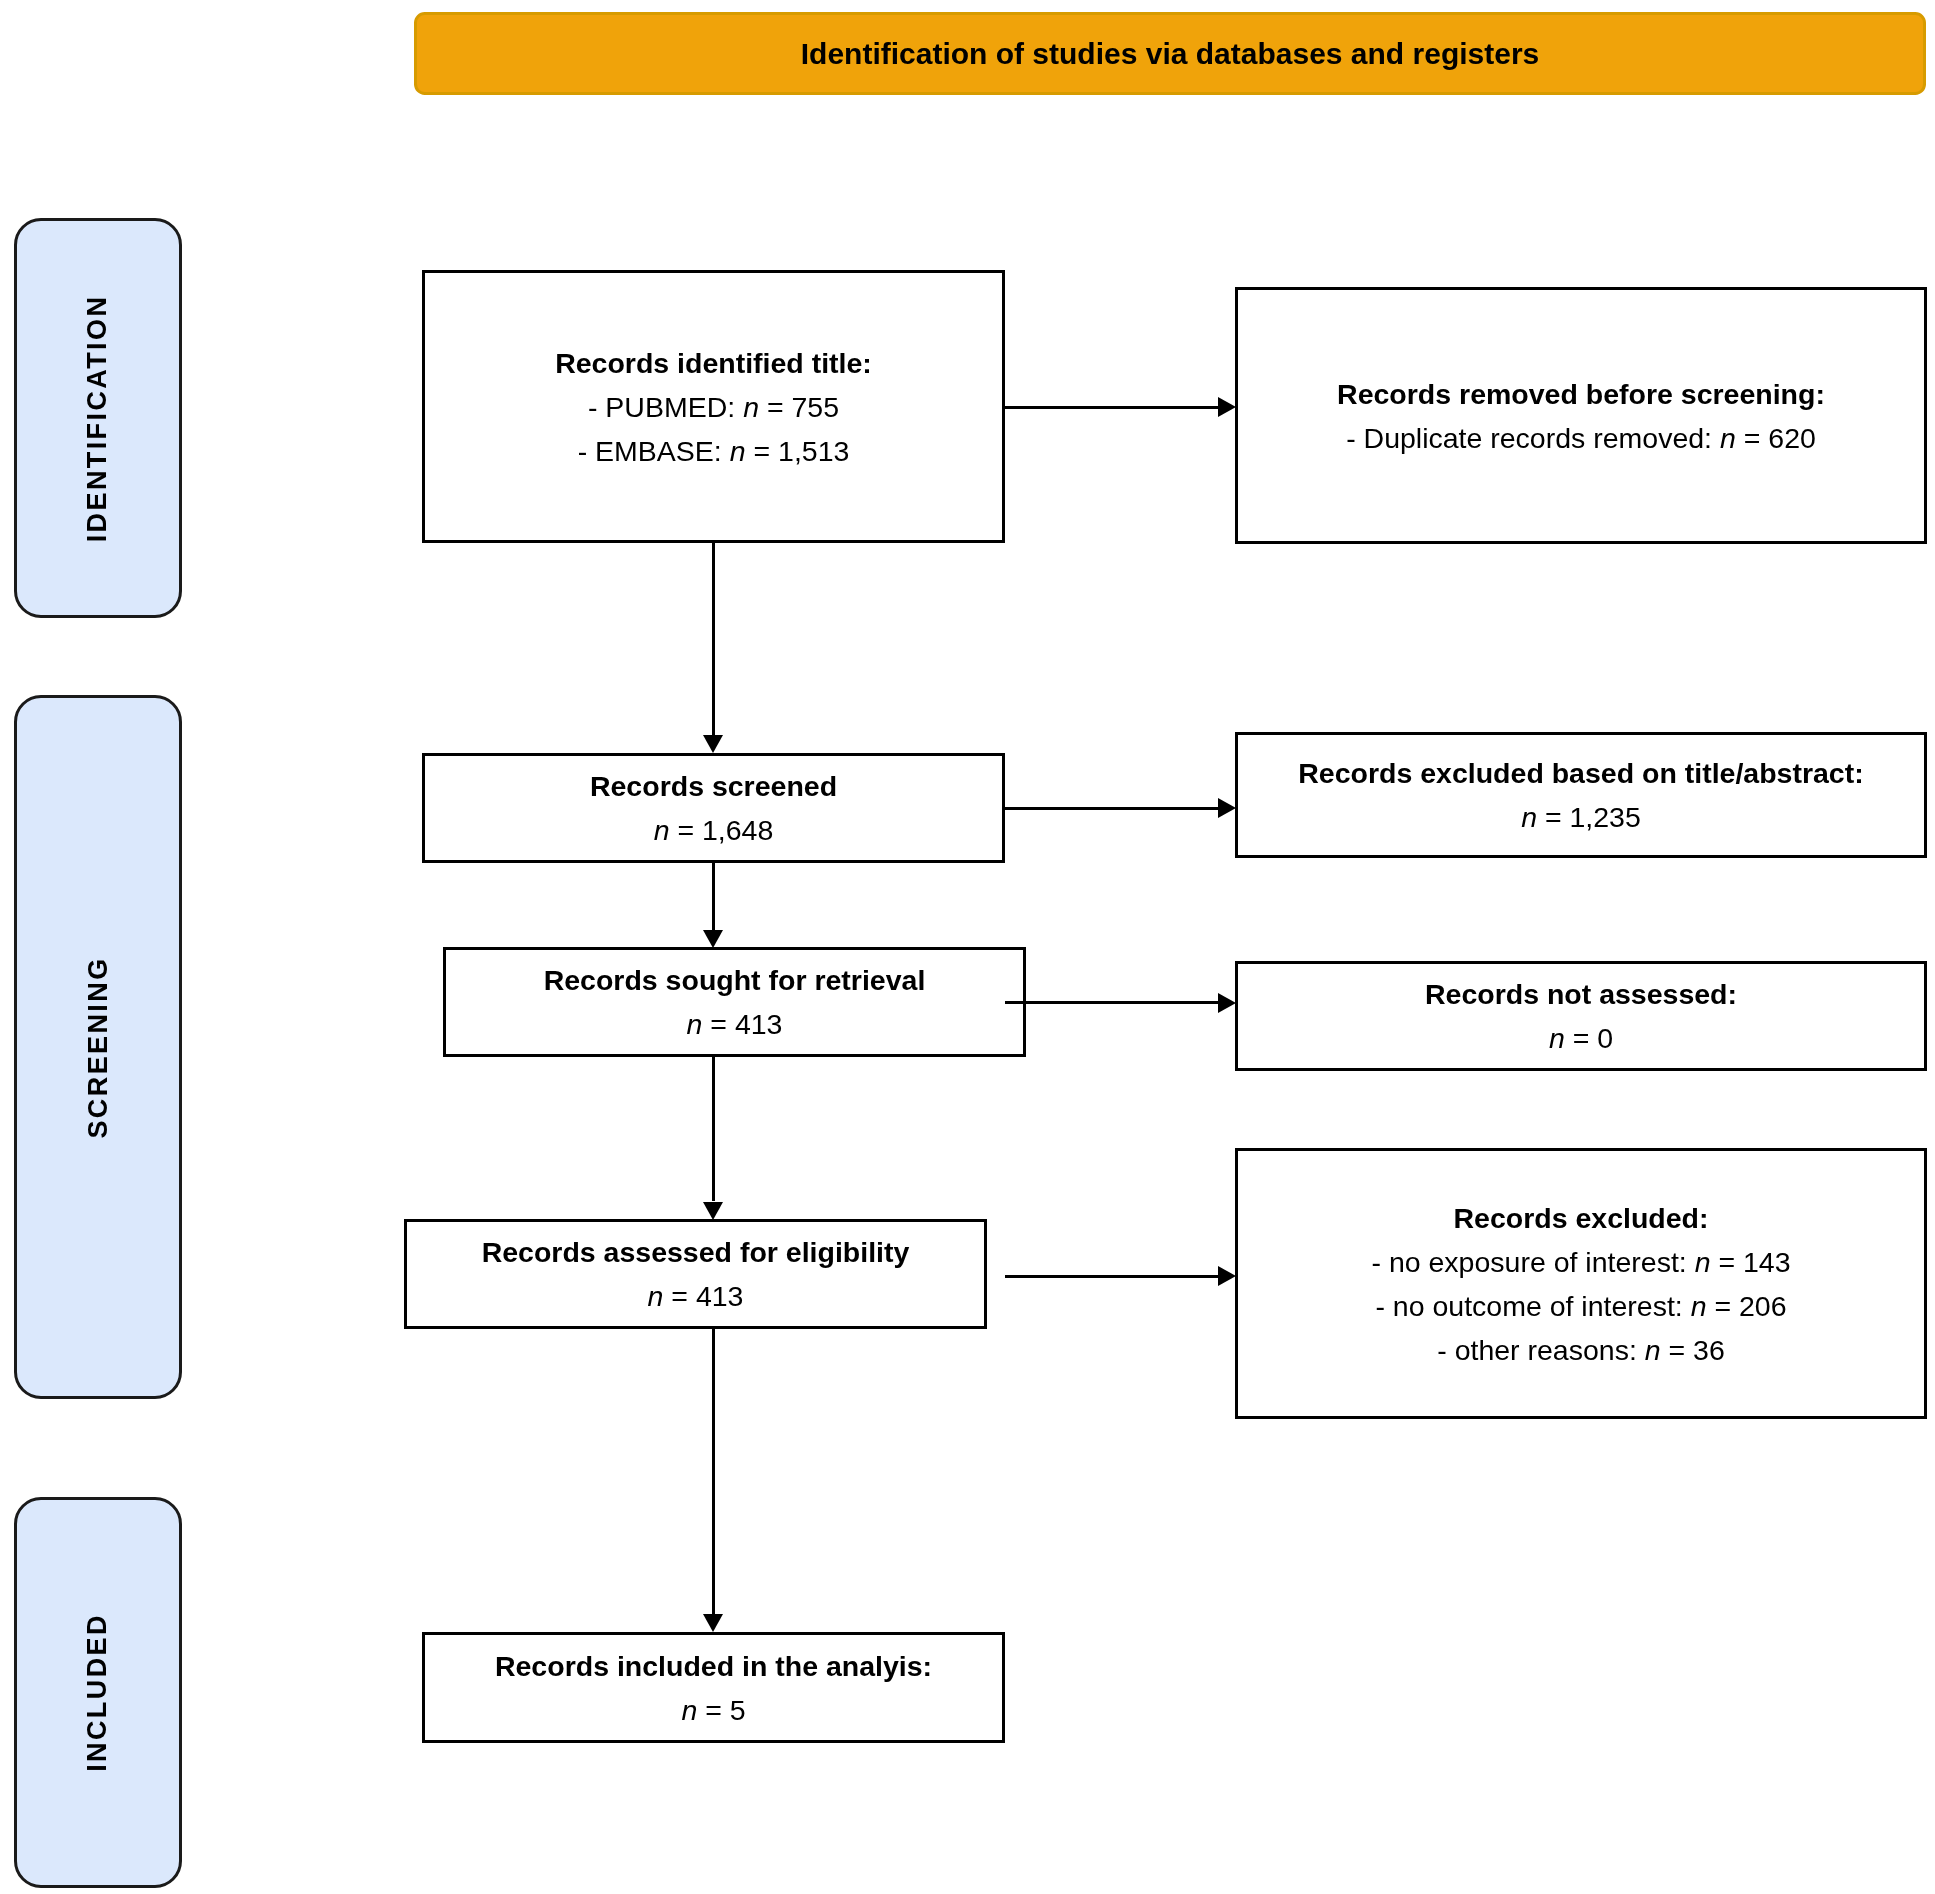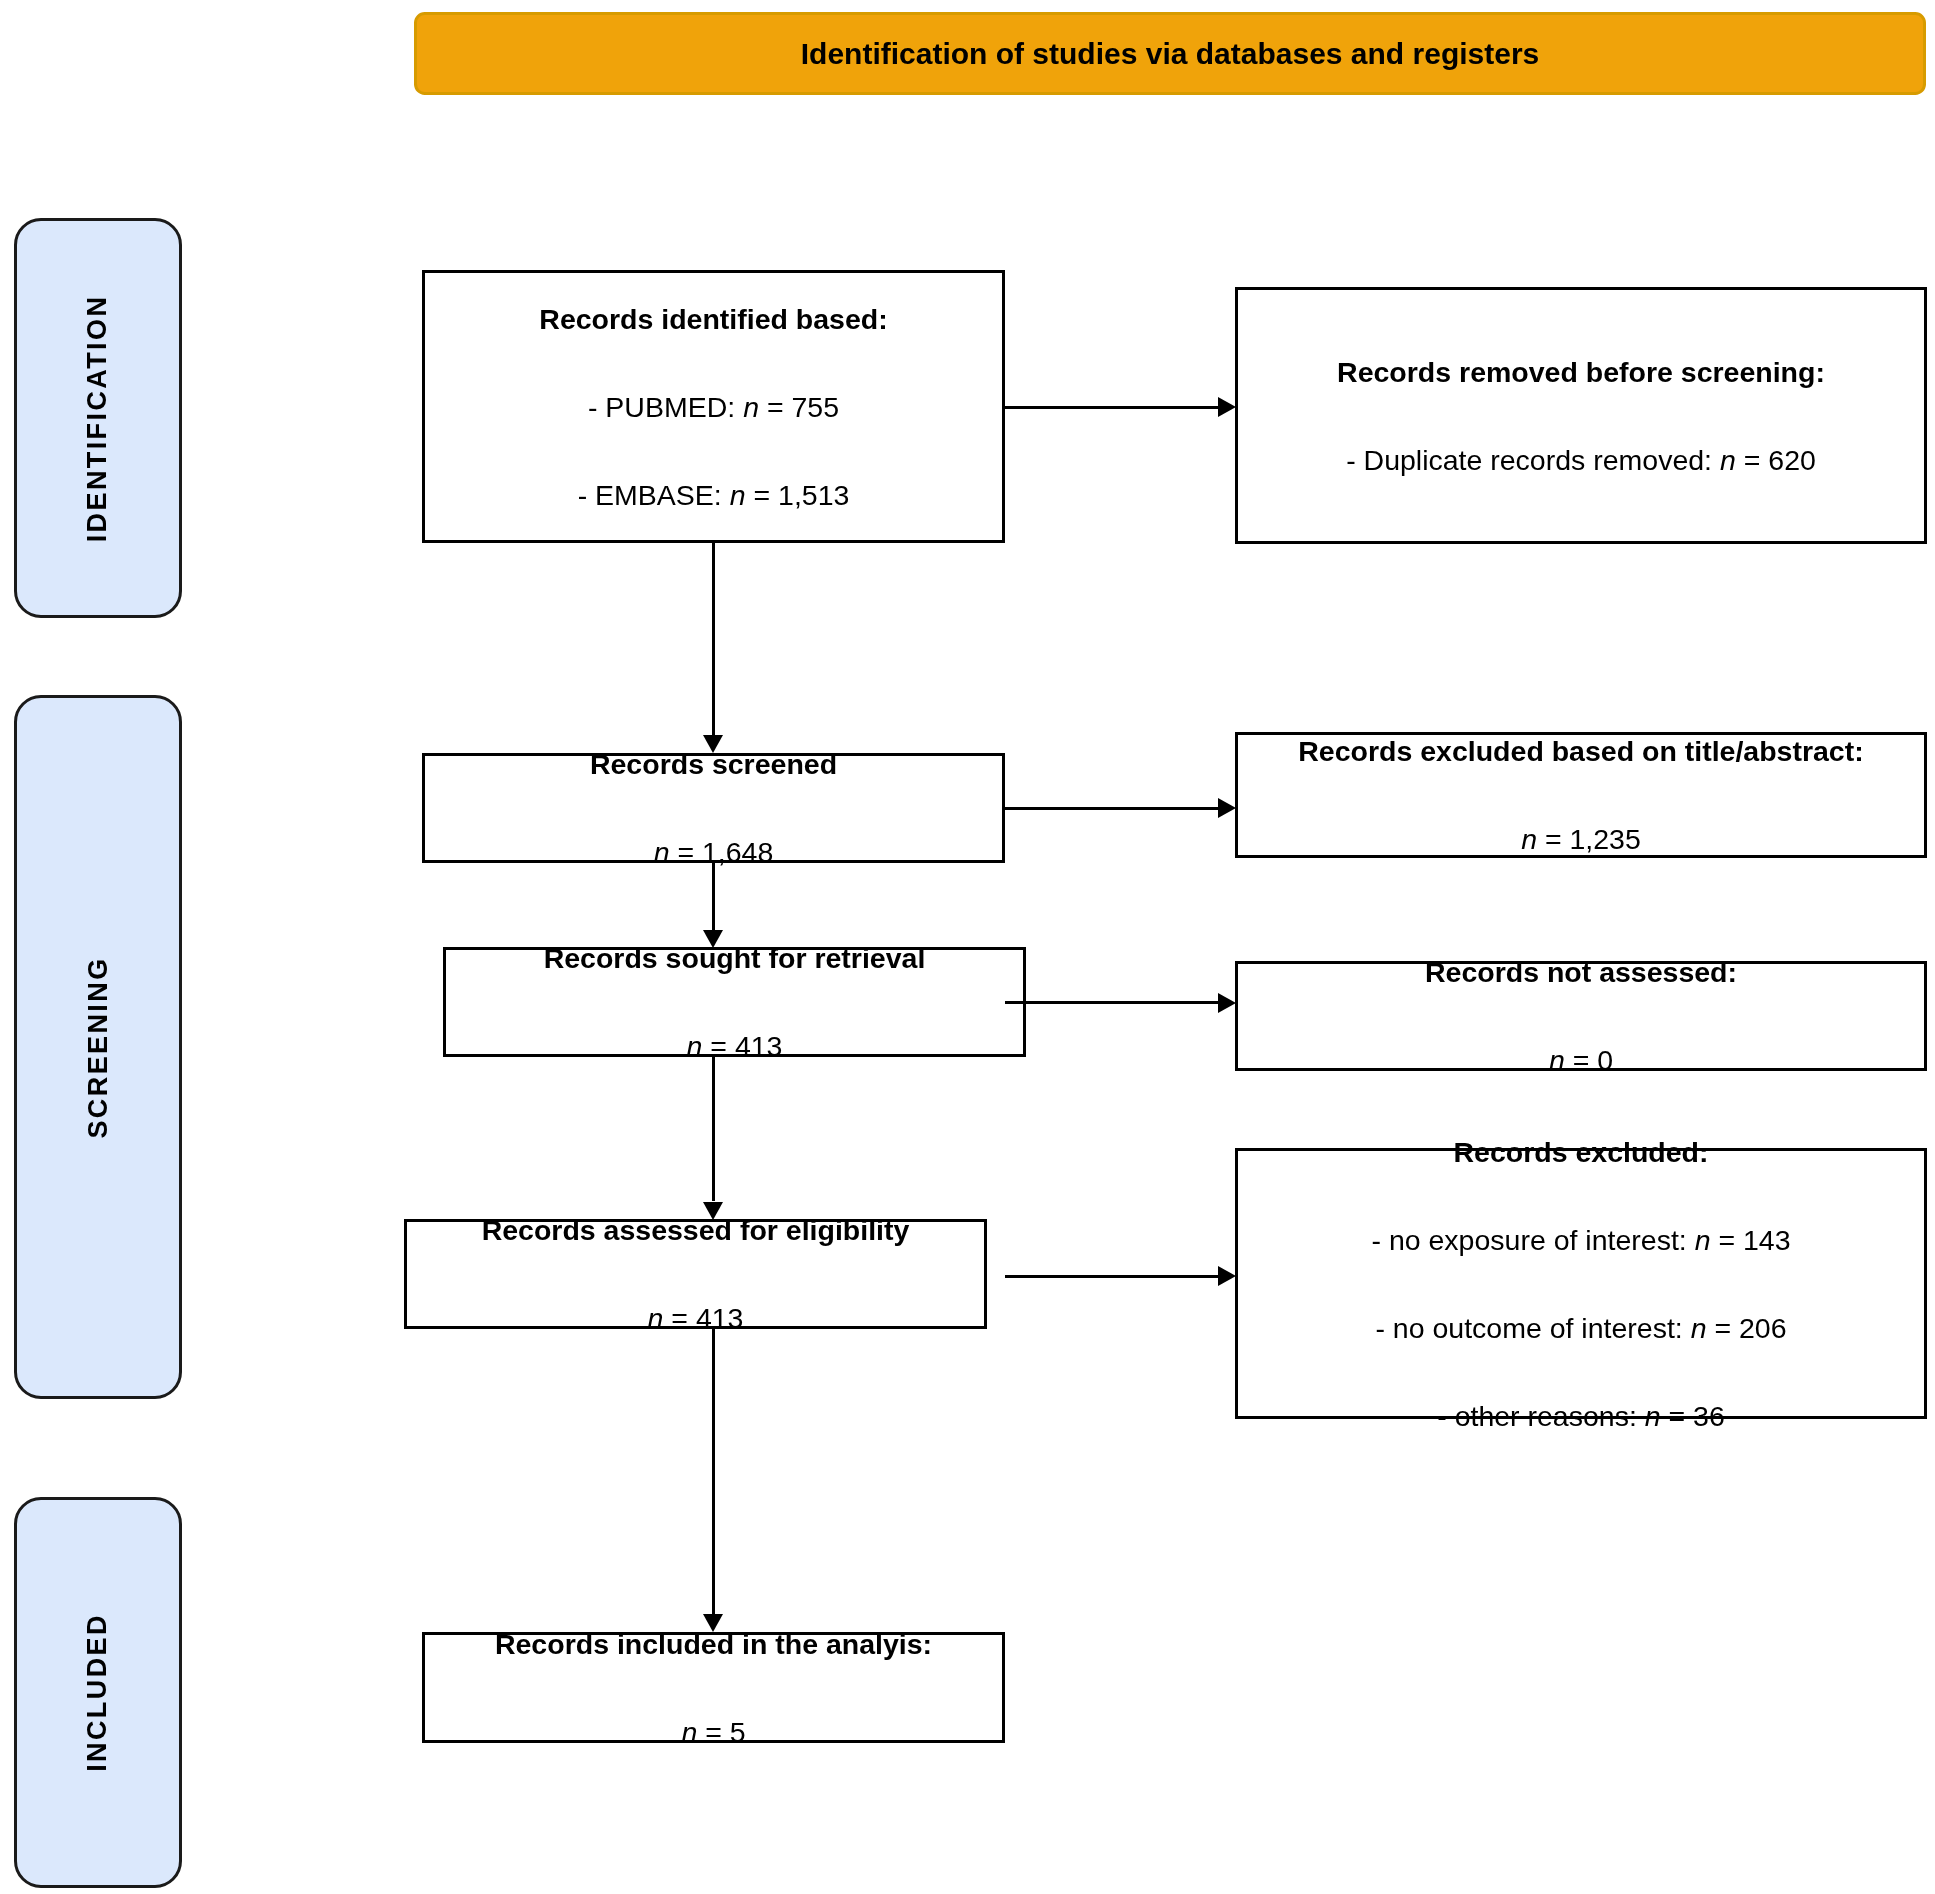--- a/index.html
+++ b/index.html
@@ -47,21 +47,21 @@
     position:absolute;
     display:flex;flex-direction:column;align-items:center;justify-content:center;
     background:#ffffff;
     border:3px solid var(--box-border);
     text-align:center;
     font-size:28.5px;
     line-height:44px;
     padding:0 12px;
   }
   .box-heading{font-weight:bold;}
-  .box-line{font-weight:normal;margin-top:44px;}
+  .box-line{font-weight:normal;}
   .nvar{font-style:italic;}
   .shaft-h{position:absolute;height:3px;background:var(--arrow-color);}
   .shaft-v{position:absolute;width:3px;background:var(--arrow-color);}
   .head-right{
     position:absolute;width:0;height:0;
     border-top:10.7px solid transparent;
     border-bottom:10.7px solid transparent;
     border-left:18px solid var(--arrow-color);
   }
   .head-down{
@@ -84,21 +84,21 @@
     <span class="stage-label">IDENTIFICATION</span>
   </div>
   <div class="stage" style="left:13.7px;top:695px;width:168px;height:704px;">
     <span class="stage-label">SCREENING</span>
   </div>
   <div class="stage" style="left:13.7px;top:1497px;width:168px;height:391px;">
     <span class="stage-label">INCLUDED</span>
   </div>
 
   <div class="flow-box" style="left:422px;top:270px;width:583px;height:273px;">
-    <div class="box-heading">Records identified based:</div>
+    <div class="box-heading">Records identified title:</div>
     <div class="box-lines">
         <div class="box-line">- PUBMED: <span class="nvar">n</span> = 755</div>
         <div class="box-line">- EMBASE: <span class="nvar">n</span> = 1,513</div>
       </div>
   </div>
   <div class="flow-box" style="left:422px;top:753px;width:583px;height:110px;">
     <div class="box-heading">Records screened</div>
     <div class="box-lines">
         <div class="box-line"><span class="nvar">n</span> = 1,648</div>
       </div>

